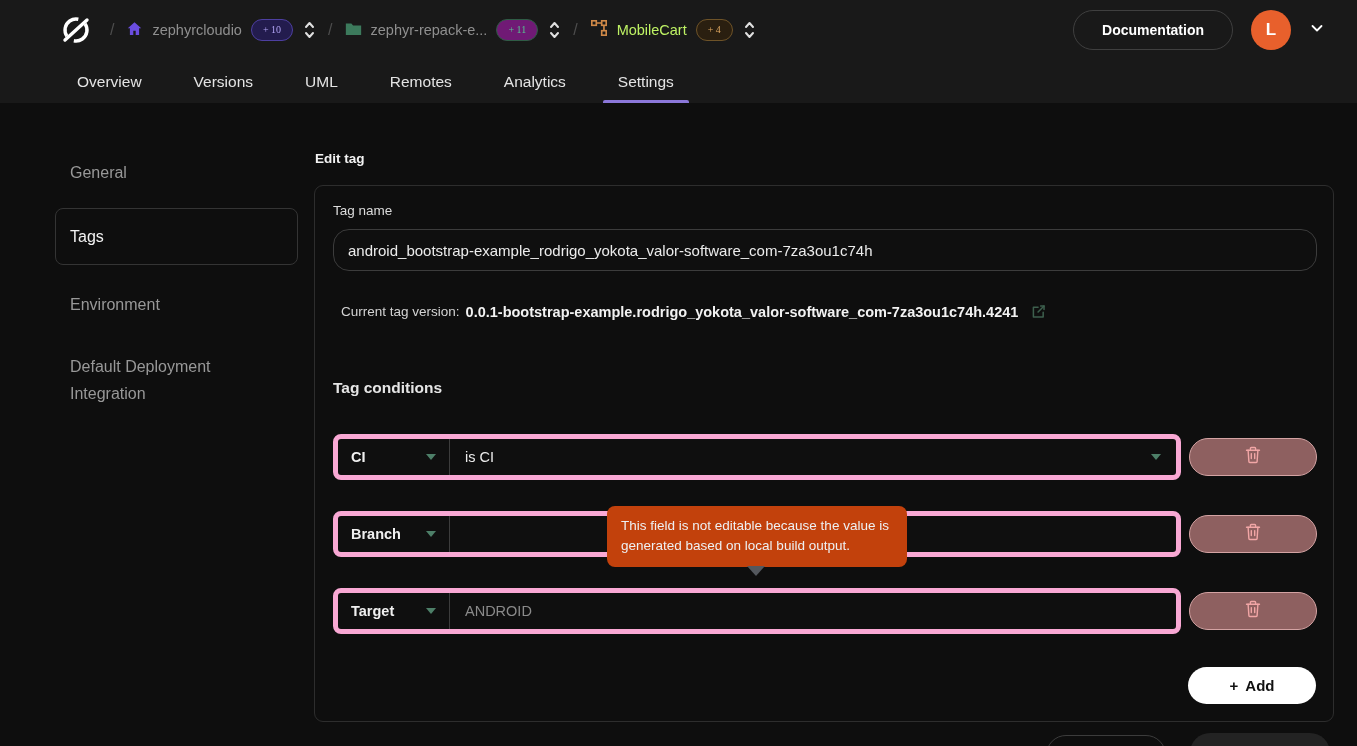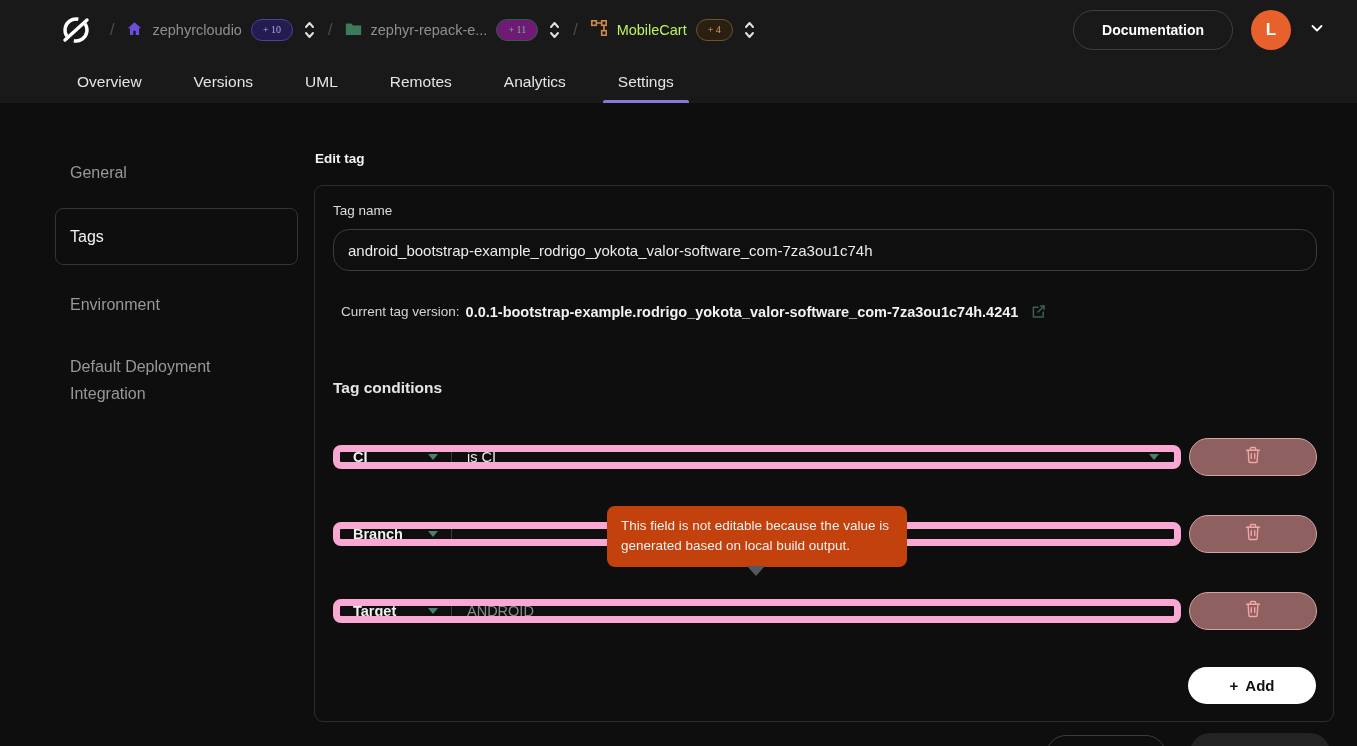--- a/index.html
+++ b/index.html
@@ -39,21 +39,21 @@
   .field-label { position:absolute; left:18px; top:17px; font-size:13.5px; color:#dcdcdc; }
   .tag-input { position:absolute; left:18px; top:43px; width:984px; height:42px; background:#0f0f0f; border:1px solid #3c3c3c; border-radius:16px; color:#ececec; font-size:15px; font-family:inherit; padding:0 14px; outline:none; }
   .version-line { position:absolute; left:26px; top:117px; display:flex; align-items:center; gap:6px; }
   .version-label { font-size:13.5px; color:#d4d4d4; }
   .version-value { font-size:14.5px; font-weight:700; color:#f2f2f2; }
   .ext-link { margin-left:6px; display:flex; align-items:center; cursor:pointer; }
   .cond-title { position:absolute; left:18px; top:193px; font-size:15.5px; font-weight:700; color:#e5e5e5; }
 
   .cond-row { position:absolute; left:18px; width:984px; height:42px; display:flex; align-items:center; }
   .cond-row.r0 { top:250px; } .cond-row.r1 { top:327px; } .cond-row.r2 { top:404px; }
-  .cond-group { width:848px; height:24px; display:flex; border:7px solid #f9a8d4; border-radius:8px; background:#0f0f0f; overflow:hidden; }
+  .cond-group { width:848px; height:46px; display:flex; border:5px solid #f9a8d4; border-radius:8px; background:#0f0f0f; overflow:hidden; }
   .cond-key { width:112px; display:flex; align-items:center; justify-content:space-between; padding:0 13px; border-right:1px solid #3c3c3c; cursor:pointer; }
   .cond-key-label { font-size:14.5px; font-weight:700; color:#f0f0f0; }
   .caret-down { width:0; height:0; border-left:5px solid transparent; border-right:5px solid transparent; border-top:6px solid #4d7f68; }
   .cond-value { flex:1; display:flex; align-items:center; justify-content:space-between; padding:0 15px; font-size:14.5px; color:#ececec; }
   .cond-value.dim { color:#8a8a8a; }
   .del-btn { margin-left:auto; width:128px; height:38px; border-radius:19px; background:#8e6060; border:1px solid #d4a3a3; display:flex; align-items:center; justify-content:center; cursor:pointer; }
 
   .tooltip { position:absolute; left:292px; top:320px; width:300px; background:#c2410c; color:#eef0f2; border-radius:8px; padding:10px 14px 12px; font-size:13.5px; line-height:1.45; z-index:5; }
   .tooltip::after { content:""; position:absolute; left:140px; bottom:-9px; border-left:9px solid transparent; border-right:9px solid transparent; border-top:10px solid #54585e; }
 

